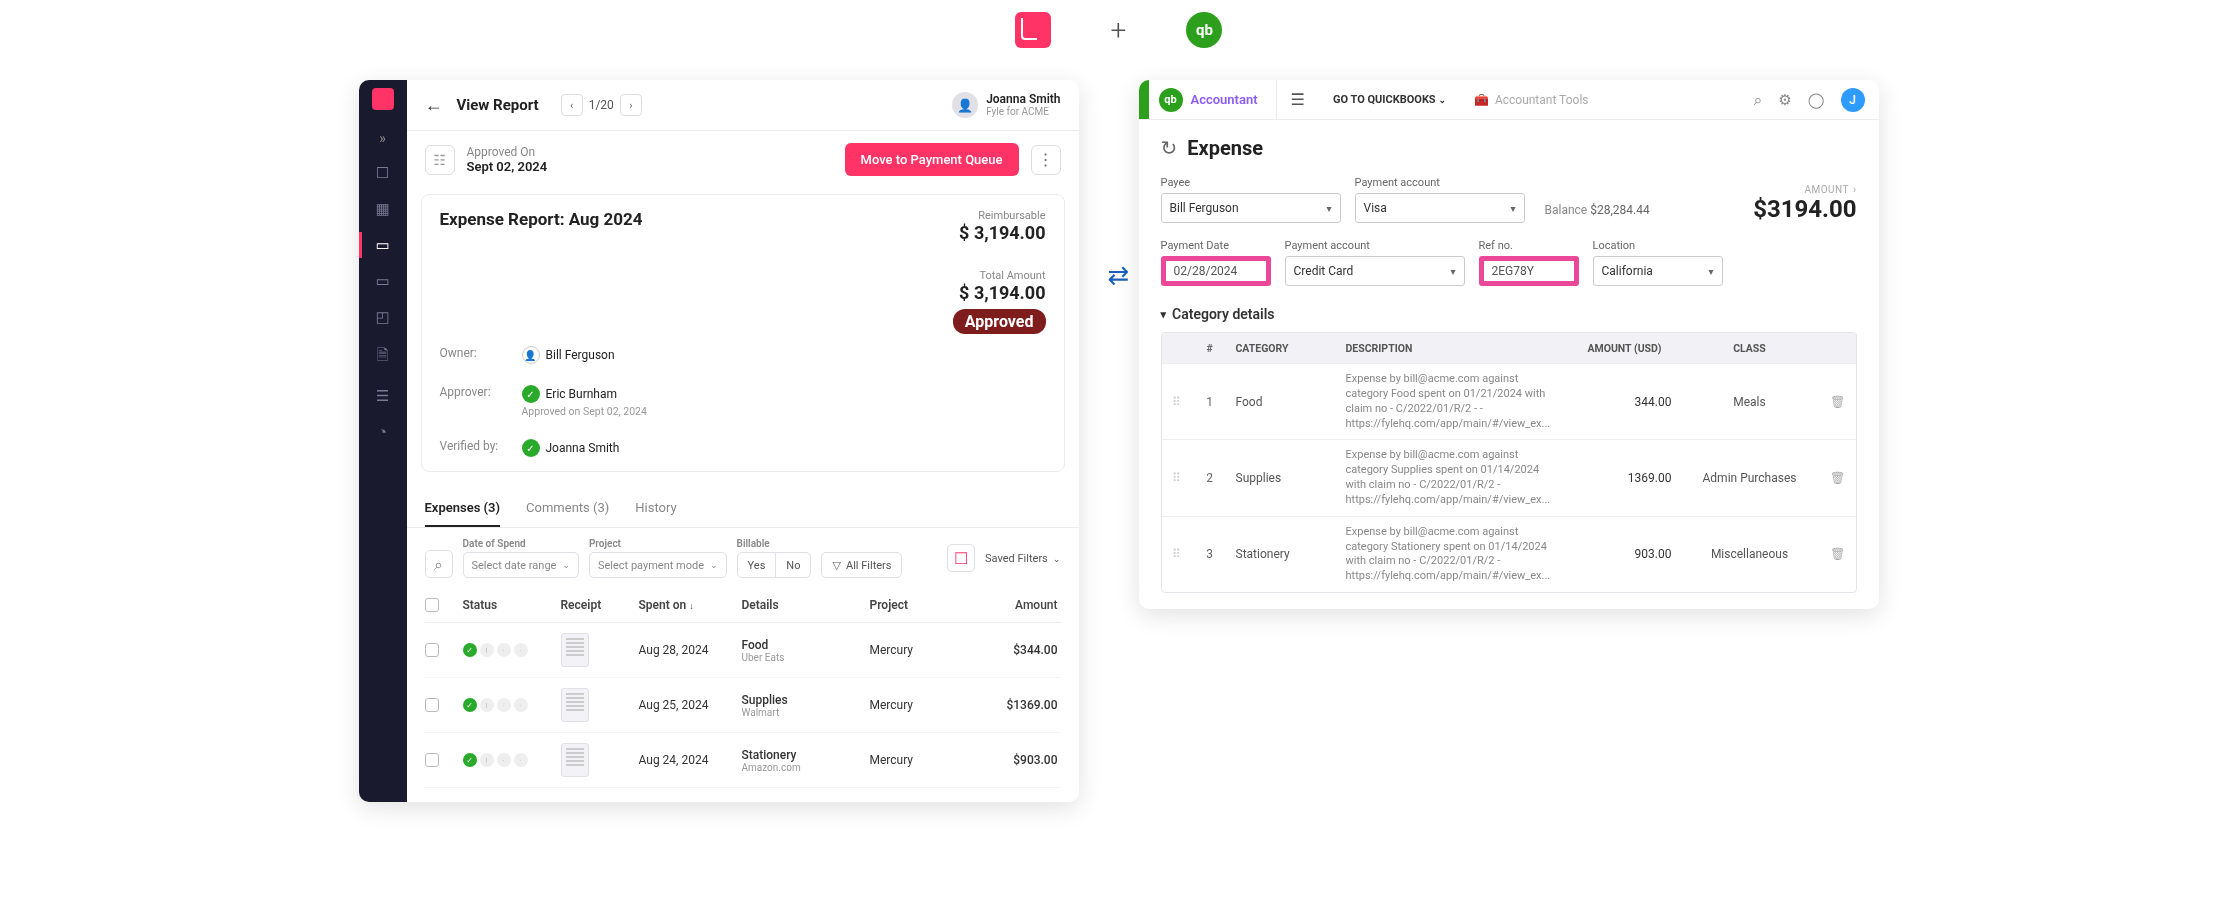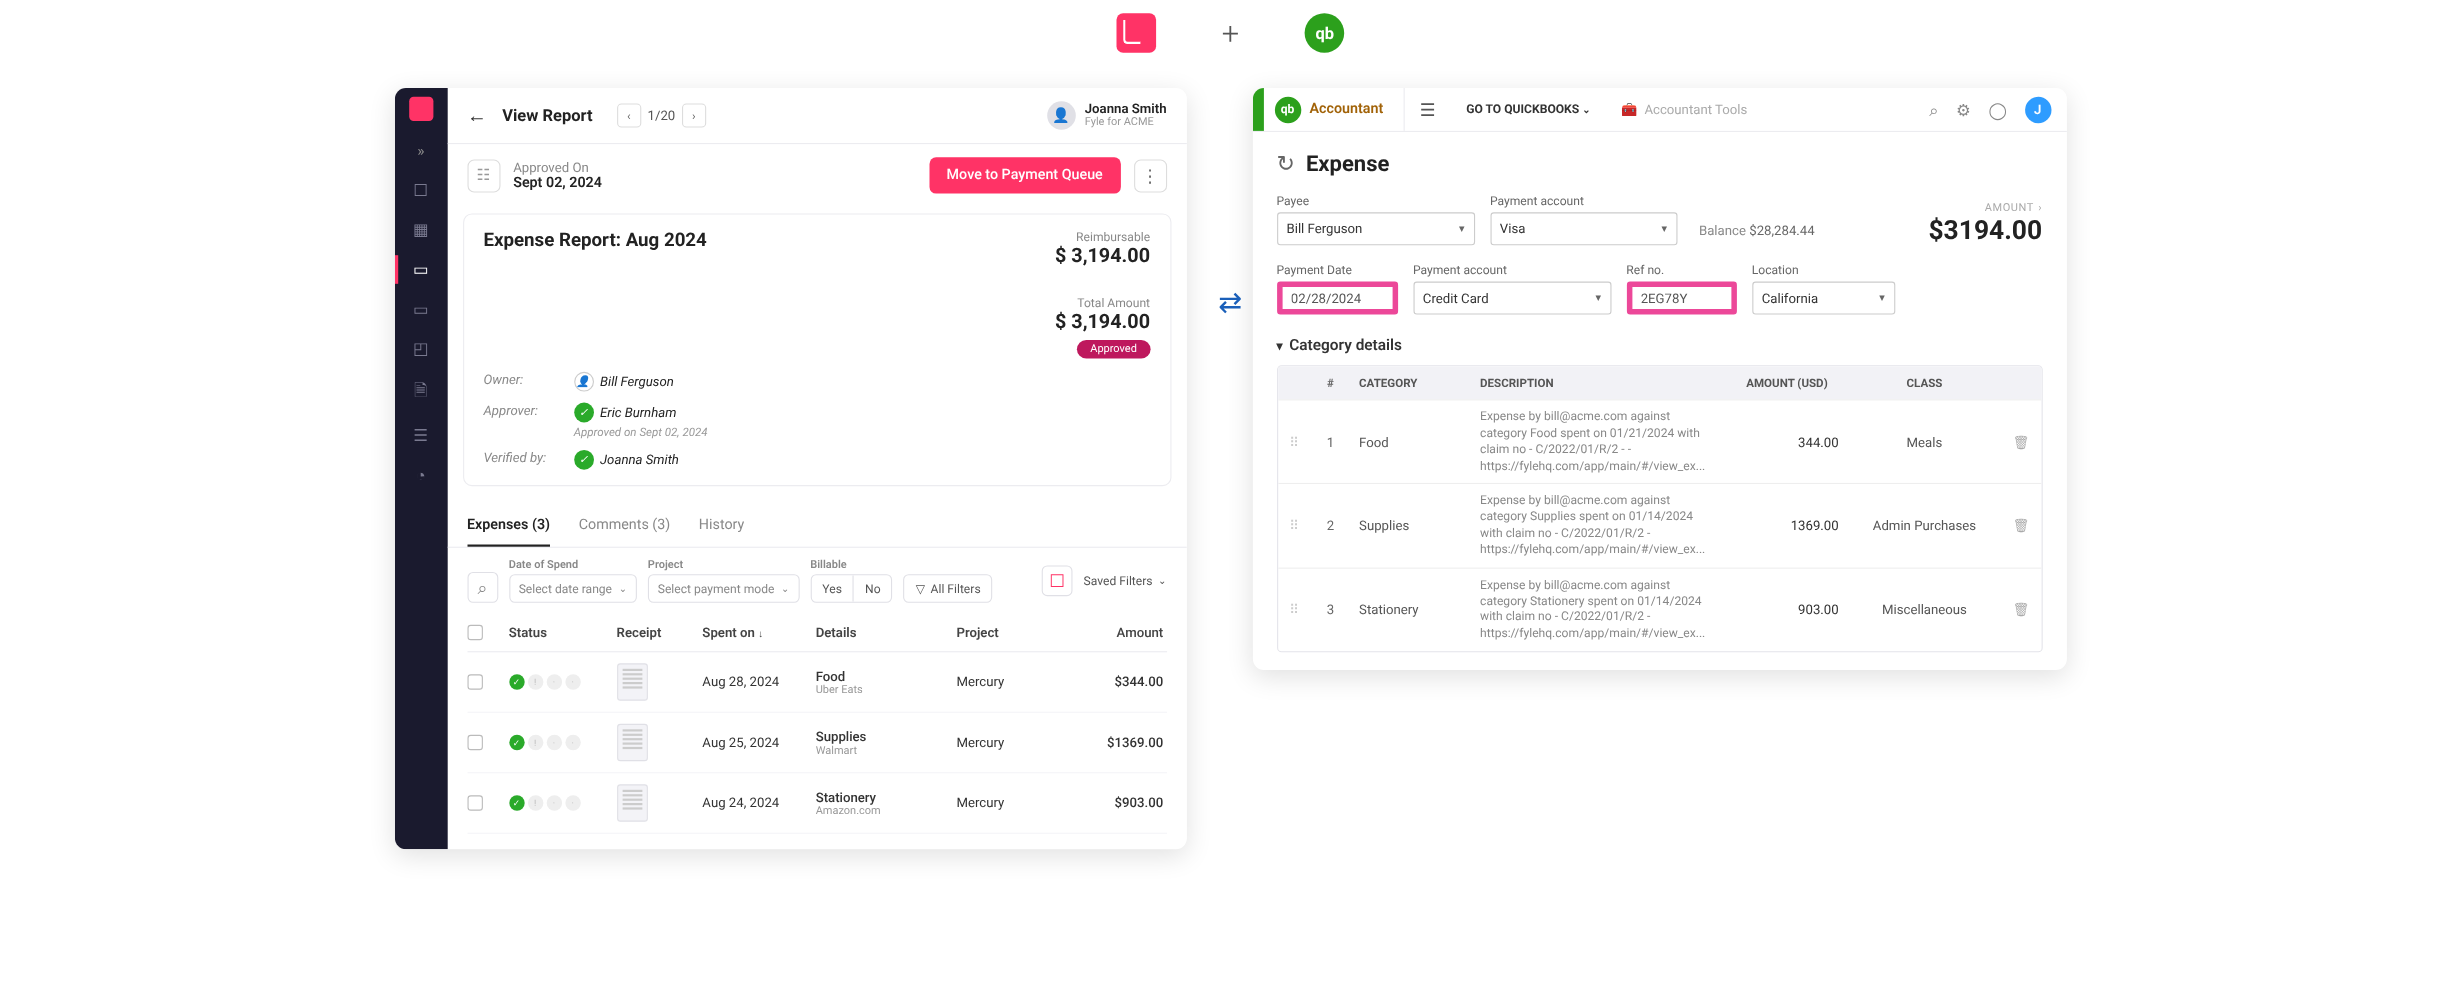--- a/index.html
+++ b/index.html
@@ -44,22 +44,22 @@
 .move-btn { margin-left:auto; background:#ff3366; color:#fff; border:none; border-radius:6px; padding:9px 16px; font-size:13px; font-weight:500; cursor:pointer;}
 .more-btn { width:30px; height:30px; border:1px solid #ddd; border-radius:6px; display:flex; align-items:center; justify-content:center; cursor:pointer; color:#666;}
 
 .report-card { margin:6px 14px 14px; border:1px solid #ececf0; border-radius:8px; padding:14px 18px;}
 .rc-top { display:flex; align-items:flex-start;}
 .rc-title { font-size:17px; font-weight:700; color:#222;}
 .rc-amounts { margin-left:auto; display:flex; gap:26px;flex-direction:column;}
 .amt-col { text-align:right;}
 .amt-lbl { font-size:11px; color:#888;}
 .amt-val { font-size:18px; font-weight:700; color:#222;}
-.rc-badge { margin-top:6px; background:#be185d; color:#fff; font-size:10px; font-weight:400; padding:3px 12px; border-radius:12px; display:inline-block;}
-.rc-meta { margin-top:12px; display:flex; flex-direction:column; gap:10px; font-size:12px;font-style:italic;}
+.rc-badge { margin-top:6px; background:#7f1d1d; color:#fff; font-size:16px; font-weight:700; padding:3px 12px; border-radius:12px; display:inline-block;}
+.rc-meta { margin-top:12px; display:flex; flex-direction:column; gap:21px; font-size:12px;}
 .rc-row { display:flex; align-items:flex-start; gap:12px;}
 .rc-label { width:70px; color:#888;}
 .rc-val { color:#222; display:flex; align-items:center; gap:6px;}
 .pers-ico { width:18px; height:18px; border-radius:50%; border:1.5px solid #ccc; display:flex; align-items:center; justify-content:center; font-size:10px; color:#aaa;}
 .check-ico { width:18px; height:18px; border-radius:50%; background:#2aaa2a; color:#fff; display:flex; align-items:center; justify-content:center; font-size:10px;}
 .rc-sub { font-size:10.5px; color:#999; margin-top:2px;}
 
 .tabs { display:flex; gap:26px; padding:0 18px; border-bottom:1px solid #ececf0; margin-top:4px;}
 .tab { font-size:13px; color:#888; padding:10px 0; cursor:pointer;}
 .tab.active { color:#222; font-weight:600; border-bottom:2px solid #222;}
@@ -90,21 +90,21 @@
 .detail-main { font-weight:500;}
 .detail-sub { font-size:10px; color:#999;}
 .amt-cell { text-align:right; font-weight:500;}
 .sortic { font-size:9px; margin-left:3px;}
 
 
 .qb-panel { width:740px; background:#fff; border-radius:10px; box-shadow:0 6px 24px rgba(0,0,0,0.12); overflow:hidden;}
 .qb-top { display:flex; align-items:center; height:40px; border-bottom:1px solid #ececf0;}
 .qb-green-bar { width:10px; background:#2ca01c; align-self:stretch;}
 .qb-logo { width:24px; height:24px; background:#2ca01c; border-radius:50%; display:flex; align-items:center; justify-content:center; color:#fff; font-size:11px; font-weight:700; margin:0 8px 0 10px;}
-.qb-acct { font-size:13px; font-weight:600; color:#a16207; padding-right:18px;}
+.qb-acct { font-size:13px; font-weight:600; color:#8b5cf6; padding-right:18px;}
 .qb-ham { font-size:16px; color:#555; padding:0 14px; cursor:pointer; border-left:1px solid #ececf0; height:100%; display:flex; align-items:center;}
 .qb-go { font-size:11px; font-weight:700; color:#333; cursor:pointer; padding:0 14px;}
 .qb-tools { font-size:12px; color:#aaa; display:flex; align-items:center; gap:6px; padding:0 14px;}
 .qb-right-icons { margin-left:auto; display:flex; align-items:center; gap:16px; padding-right:14px;}
 .qb-ico { color:#888; font-size:15px; cursor:pointer;}
 .qb-av { width:24px; height:24px; border-radius:50%; background:#2e9cff; color:#fff; display:flex; align-items:center; justify-content:center; font-size:12px; font-weight:600; cursor:pointer;}
 
 .qb-body { padding:16px 22px;}
 .qb-h { display:flex; align-items:center; gap:10px;}
 .qb-h-ico { font-size:20px; color:#666;}

